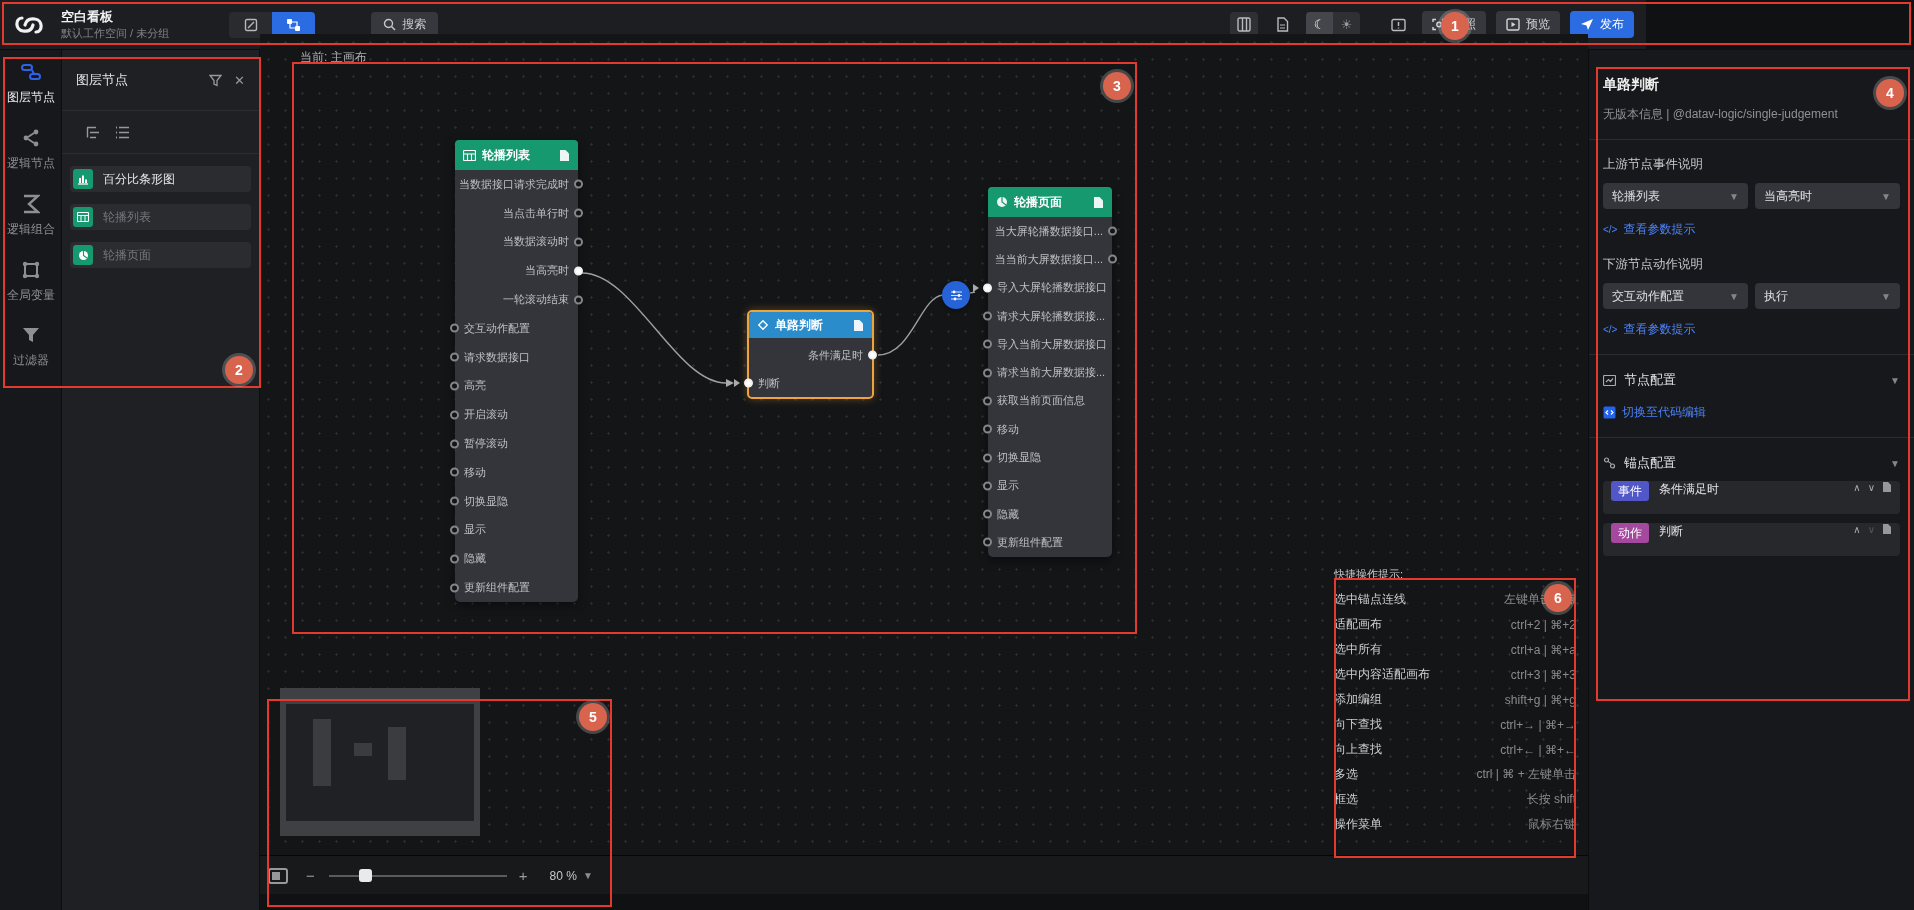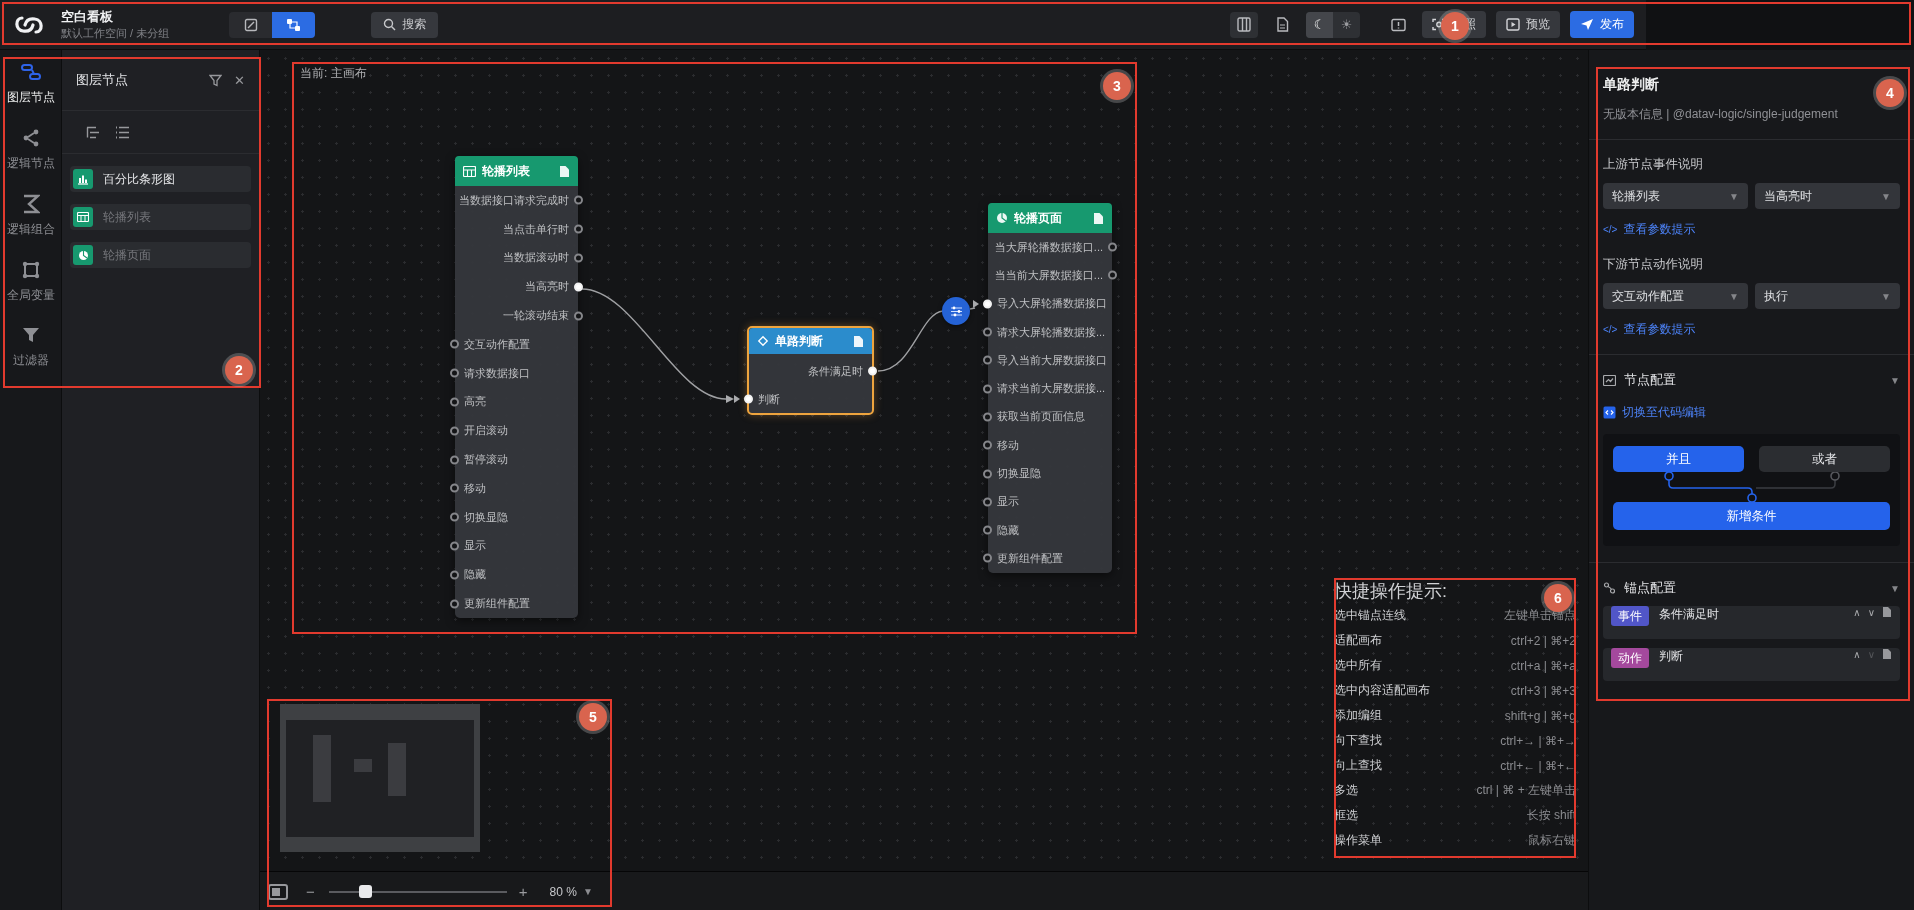--- a/index.html
+++ b/index.html
@@ -44,21 +44,21 @@
   .lp-title { color:#e4e5e8; font-size:13px; }
   .lp-head-icons { margin-left:auto; display:flex; gap:12px; align-items:center; color:#97989c; }
   .lp-tools { height:43px; display:flex; align-items:center; gap:14px; padding:0 24px; border-bottom:1px solid #2b2c30; }
   .lp-items { padding:12px 8px; display:flex; flex-direction:column; gap:12px; }
   .lp-item { height:26px; background:#2a2c30; border-radius:4px; display:flex; align-items:center; gap:10px; padding:0 3px; }
   .lp-item-icon { width:20px; height:20px; border-radius:3px; background:#17996f; display:flex; align-items:center; justify-content:center; }
   .lp-item-label { color:#76777c; font-size:12px; }
   .lp-item.active .lp-item-label { color:#e8e9eb; }
 
   
-  .canvas { position:absolute; left:260px; top:50px; width:1328px; height:860px; background:#141517;
+  .canvas { position:absolute; left:260px; top:34px; width:1328px; height:860px; background:#141517;
     background-image:radial-gradient(circle,#2b2c2f 1.2px,transparent 1.4px); background-size:17px 17px; }
   .canvas-label { position:absolute; left:40px; top:15px; color:#aeafb2; font-size:12px; }
   .wires { position:absolute; left:0; top:0; pointer-events:none; }
 
   .bp-node { position:absolute; width:123px; border-radius:5px; background:rgba(53,55,60,.97);
     box-shadow:0 3px 10px rgba(0,0,0,.5); }
   .node-header { height:30px; border-radius:4px 4px 0 0; display:flex; align-items:center; gap:6px;
     padding:0 8px; color:#fff; font-size:12px; font-weight:bold; }
   .node-title { white-space:nowrap; overflow:hidden; }
   .node-file { margin-left:auto; flex:none; }
@@ -91,21 +91,21 @@
   .zb-icon::after { content:""; position:absolute; left:2px; top:2px; width:8px; height:8px; background:#97989c; }
   .zb-minus,.zb-plus { color:#9a9b9f; font-size:15px; }
   .zb-minus { margin-left:18px; } .zb-plus { margin-left:12px; }
   .zb-track { margin-left:14px; width:178px; height:2px; background:#5a5b5f; position:relative; }
   .zb-handle { position:absolute; left:30px; top:-6px; width:13px; height:13px; border-radius:3px; background:#e9eaec; }
   .zb-val { margin-left:22px; color:#c7c8cb; font-size:12px; }
   .zb-caret { margin-left:6px; color:#8c8d91; font-size:10px; }
 
   
   .shortcuts { position:absolute; left:1074px; top:528px; width:242px; }
-  .sc-title { color:#cfd0d3; font-size:18px; height:25px; display:flex; align-items:center; }
+  .sc-title { color:#cfd0d3; font-size:11px; height:25px; display:flex; align-items:center; }
   .sc-row { height:25px; display:flex; align-items:center; justify-content:space-between; }
   .sc-label { color:#cfd0d3; }
   .sc-keys { color:#8b8c90; }
 
   
   .inspector { position:absolute; left:1588px; top:50px; width:326px; height:860px; background:#17181b;
     border-left:1px solid #0c0d0e; padding:26px 14px 0; }
   .insp-title { color:#eceded; font-size:14px; font-weight:bold; }
   .insp-sub { color:#8f9095; font-size:12px; margin-top:12px; }
   .divider { height:1px; background:#2b2c30; margin:16px -14px; }
@@ -627,34 +627,20 @@
     <span class="sec-caret">▼</span>
   </div>
   <div class="blue-link" style="margin-top:15px;">
     <svg width="13" height="13" viewBox="0 0 13 13">
       <rect x="0.5" y="0.5" width="12" height="12" rx="1.5" fill="#2563eb"></rect>
       <path d="M5 4.5 L3 6.5 L5 8.5 M8 4.5 L10 6.5 L8 8.5" stroke="#fff" stroke-width="1.1" fill="none"></path>
     </svg>
     <span>切换至代码编辑</span>
   </div>
 
-  <div class="cond-box">
-    <div class="cond-btns">
-      <div class="cond-btn active">并且</div>
-      <div class="cond-btn">或者</div>
-    </div>
-    <svg width="278" height="30" viewBox="0 0 278 30" style="margin:0 auto;">
-      <path d="M56 4 V12 Q56 16 60 16 H135 Q139 16 139 20 V26" fill="none" stroke="#2563eb" stroke-width="1.6"></path>
-      <path d="M222 4 V12 Q222 16 218 16 H143" fill="none" stroke="#3a3c41" stroke-width="1.6"></path>
-      <circle cx="56" cy="4" r="4" fill="#101114" stroke="#2563eb" stroke-width="1.6"></circle>
-      <circle cx="222" cy="4" r="4" fill="#101114" stroke="#55575c" stroke-width="1.6"></circle>
-      <circle cx="139" cy="26" r="4" fill="#101114" stroke="#2563eb" stroke-width="1.6"></circle>
-    </svg>
-    <div class="add-cond-btn">新增条件</div>
-  </div>
 
   <div class="divider"></div>
   <div class="sec-head" style="margin-bottom:9px;">
     <svg width="13" height="12" viewBox="0 0 13 12" style="color:#a9aaad">
       <circle cx="3.5" cy="3" r="2" fill="none" stroke="currentColor" stroke-width="1.2"></circle>
       <circle cx="9.5" cy="9" r="2" fill="none" stroke="currentColor" stroke-width="1.2"></circle>
       <path d="M5 4.5 C8 6 8 6 8.5 7.5" fill="none" stroke="currentColor" stroke-width="1.2"></path>
     </svg>
     <span>锚点配置</span>
     <span class="sec-caret">▼</span>

